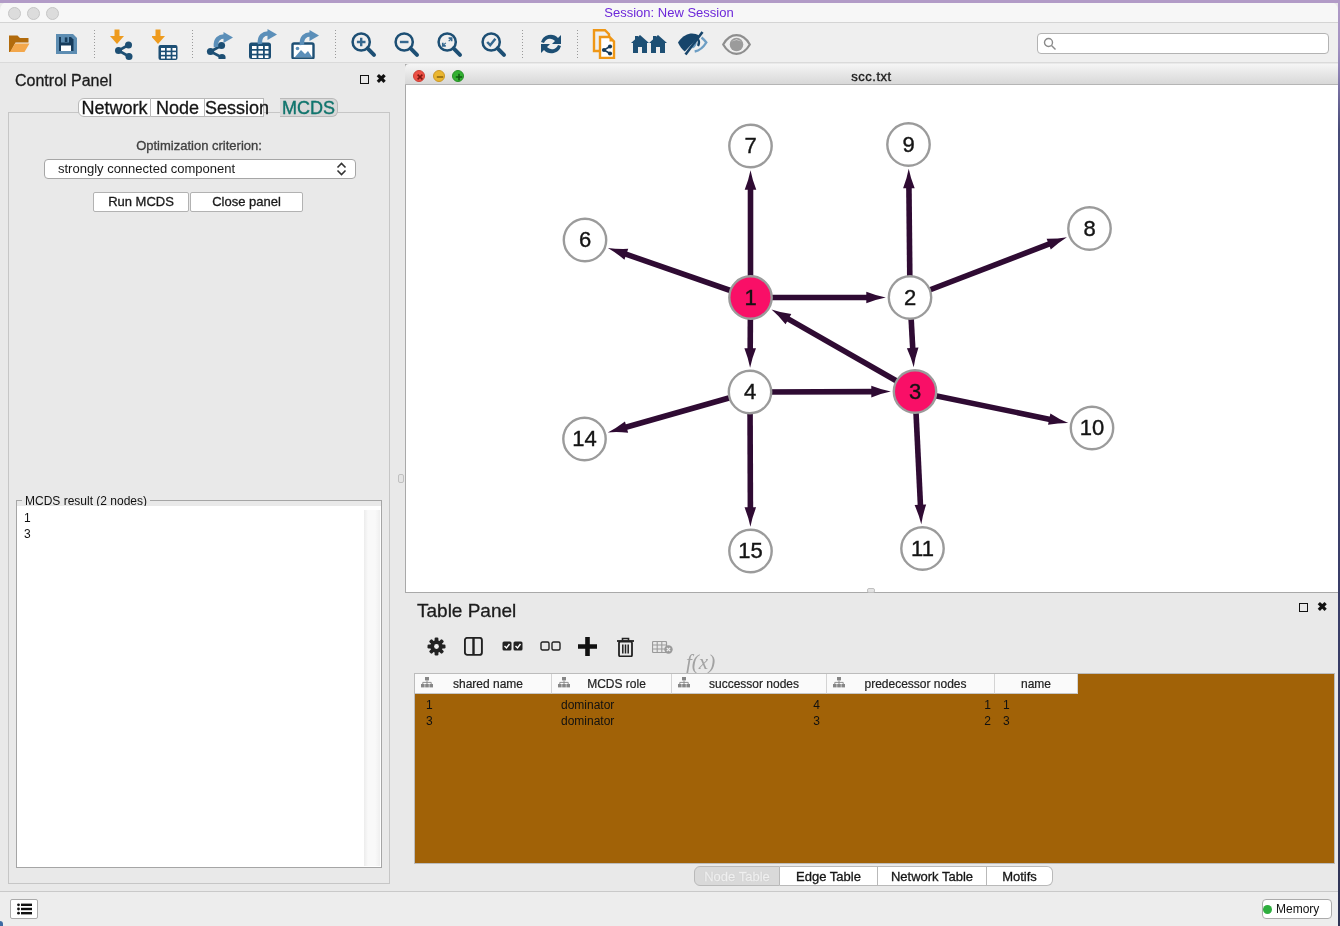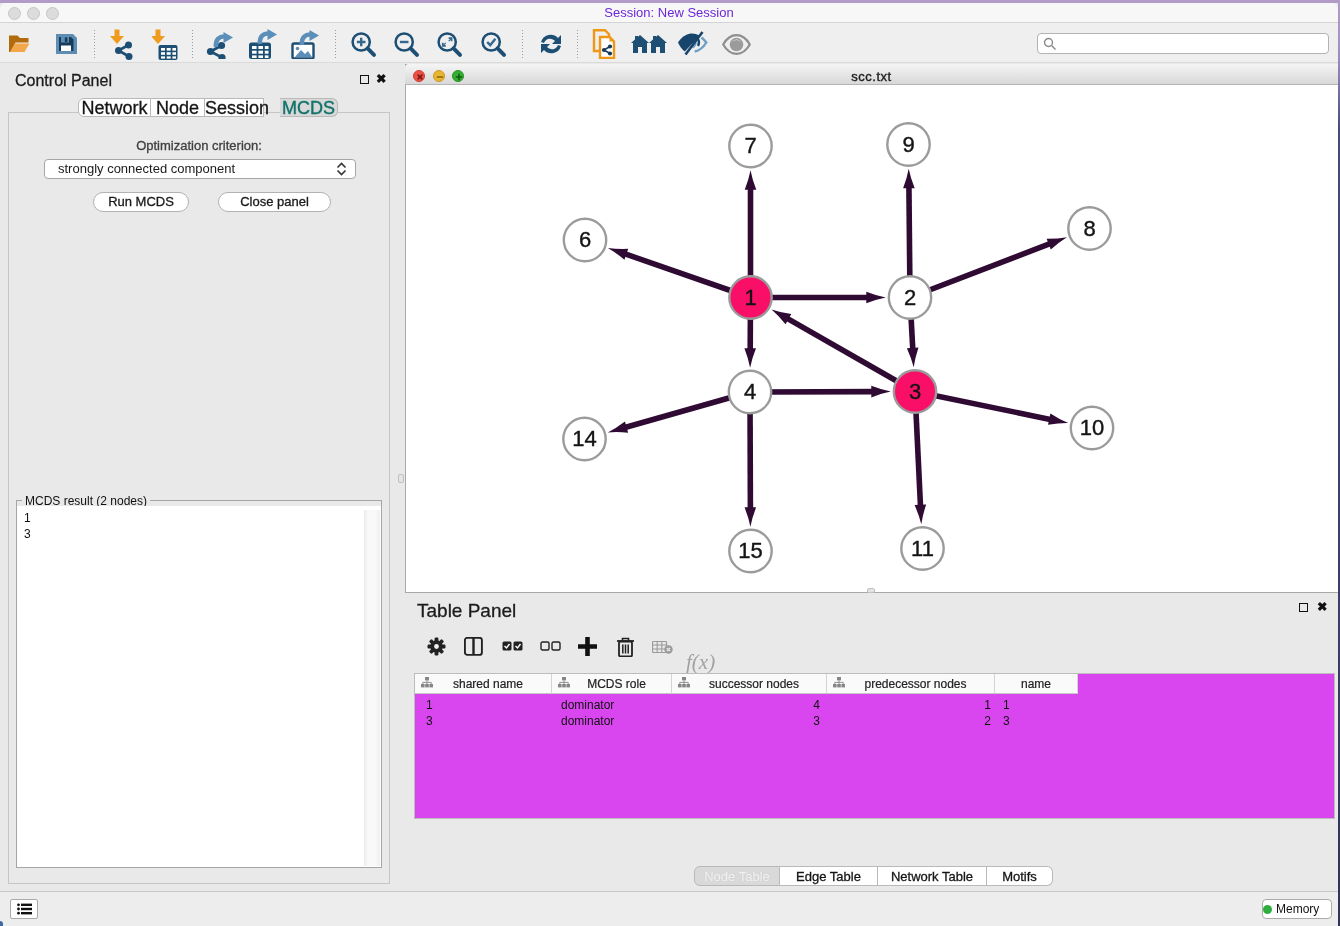--- a/index.html
+++ b/index.html
@@ -17,37 +17,37 @@
 .tsep{position:absolute;top:30px;width:1px;height:28px;background-image:repeating-linear-gradient(#9a9a9a 0 1px,transparent 1px 3px)}
 #search{left:1037px;top:33px;width:292px;height:21px;background:#fff;border:1px solid #b3b3b3;border-radius:4px}
 
 #cpheader{left:15px;top:72px;font-size:16px;color:#1c1c1c;-webkit-text-stroke:0.3px}
 #cpsq{left:360px;top:75px;width:9px;height:9px;border:1.5px solid #111}
 #cpx{left:376px;top:71px;font-size:12.5px;font-weight:bold;color:#111}
 #cpbox{left:8px;top:112px;width:382px;height:772px;border:1px solid #c6c6c6;background:#e9e9e9}
 .tab{position:absolute;top:98px;height:19px;background:#fff;border:1px solid #b9b9b9;font-size:18px;color:#161616;-webkit-text-stroke:0.3px;text-align:center;line-height:18px}
 #optlabel{left:0;top:138px;width:398px;text-align:center;font-size:13px;color:#404040;-webkit-text-stroke:0.3px}
 #dropdown{left:44px;top:159px;width:312px;height:20px;background:#fff;border:1px solid #a6a6a6;border-radius:4px;font-size:13px;color:#1a1a1a;line-height:18px;padding-left:13px}
-.btn{position:absolute;top:192px;height:20px;background:#fff;border:1px solid #b2b2b2;border-radius:10px;font-size:13px;color:#1a1a1a;-webkit-text-stroke:0.3px;text-align:center;line-height:18px}
+.btn{position:absolute;top:192px;height:20px;background:#fff;border:1px solid #b2b2b2;border-radius:2px;font-size:13px;color:#1a1a1a;-webkit-text-stroke:0.3px;text-align:center;line-height:18px}
 #fieldset{left:16px;top:500px;width:366px;height:368px;border:1px solid #a5a5a5}
 #legend{left:22px;top:494px;background:#e9e9e9;padding:0 3px;font-size:12px;color:#111}
 #resultbox{left:17px;top:506px;width:364px;height:361px;background:#fff;font-size:12px;color:#111;padding:4px 0 0 7px;line-height:16px}
 #scrolltrack{left:364px;top:510px;width:16px;height:356px;background:linear-gradient(90deg,#ececec,#f9f9f9 25%,#f9f9f9 70%,#efefef)}
 
 #netwin{left:405px;top:64px;width:933px;height:529px;border:1px solid #a9a9a9;border-right:none;background:#fff}
 #nettitle{left:405px;top:64px;width:933px;height:21px;background:linear-gradient(#f5f5f5,#d8d8d8);border-bottom:1px solid #b5b5b5;border-radius:4px 0 0 0}
 .mac{position:absolute;top:69.5px;width:12px;height:12px;border-radius:50%}
 #netname{left:405px;top:69px;width:933px;text-align:center;font-size:13px;color:#1f1f1f;-webkit-text-stroke:0.4px;letter-spacing:0.5px}
 #grip1{left:867px;top:588px;width:8px;height:5px;background:#e4e4e4;border:1px solid #c0c0c0;border-radius:2px}
 #grip2{left:398px;top:474px;width:6px;height:9px;background:#e4e4e4;border:1px solid #c0c0c0;border-radius:2px}
 
 #tpheader{left:417px;top:600px;font-size:19px;color:#1c1c1c;-webkit-text-stroke:0.3px}
 #tpsq{left:1299px;top:603px;width:9px;height:9px;border:1.5px solid #111}
 #tpx{left:1317px;top:599px;font-size:12.5px;font-weight:bold;color:#111}
-#tbl{left:414px;top:673px;width:921px;height:146px;background:#d946ef;border:1px solid #bcbcbc}
+#tbl{left:414px;top:673px;width:921px;height:191px;background:#a16207;border:1px solid #bcbcbc}
 .hcell{position:absolute;top:0;height:20px;background:#fafafa;border-right:1px solid #d4d4d4;border-bottom:1px solid #c6c6c6;font-size:12px;color:#222;text-align:center;line-height:20px;-webkit-text-stroke:0.2px}
 .trow{position:absolute;font-size:12px;color:#111;height:16px;line-height:16px}
 
 .btab{position:absolute;top:866px;height:20px;background:#fff;border:1px solid #b9b9b9;font-size:13px;color:#161616;-webkit-text-stroke:0.3px;text-align:center;line-height:19px}
 
 #statusbar{left:0;top:891px;width:1338px;height:35px;background:#ededed;border-top:1px solid #c9c9c9}
 #listbtn{left:10px;top:899px;width:28px;height:20px;background:#fff;border:1px solid #ababab;border-radius:2px}
 #membtn{left:1262px;top:899px;width:70px;height:20px;background:#fff;border:1px solid #ababab;border-radius:4px;font-size:12px;color:#111;text-align:left;line-height:18px}
 </style></head>
 <body>
@@ -194,21 +194,21 @@
 <div class="tab" style="left:205px;width:59px;border-left:none">Session</div>
 <div class="tab" style="left:280px;width:58px;border-left:none;border-radius:0 6px 6px 0;background:#d9d9d9;color:#0f766e;text-shadow:0 0 1px #aaa">MCDS</div>
 <div class="abs" id="optlabel">Optimization criterion:</div>
 <div class="abs" id="dropdown">strongly connected component
 <svg width="11" height="14" viewBox="0 0 11 14" style="position:absolute;right:8px;top:2px">
       <path d="M1.5 5.5L5.5 1.5L9.5 5.5" fill="none" stroke="#333" stroke-width="1.6"></path>
       <path d="M1.5 8.5L5.5 12.5L9.5 8.5" fill="none" stroke="#333" stroke-width="1.6"></path>
     </svg>
 </div>
 <div class="btn" style="left:93px;width:96px">Run MCDS</div>
-<div class="btn" style="left:218px;width:113px">Close panel</div>
+<div class="btn" style="left:190px;width:113px">Close panel</div>
 <div class="abs" id="fieldset"></div>
 <div class="abs" id="legend">MCDS result (2 nodes)</div>
 <div class="abs" id="resultbox">1<br>3</div>
 <div class="abs" id="scrolltrack"></div>
 
 <div class="abs" id="netwin"></div>
 <div class="abs" id="nettitle"></div>
 <div class="mac" style="left:413px;background:#ed4f44;border:1px solid #ca3f36">
     <svg width="10" height="10" viewBox="0 0 10 10" style="position:absolute;left:1px;top:1px">
       <path d="M2.6 2.6l4.8 4.8M7.4 2.6l-4.8 4.8" stroke="#7d1610" stroke-width="1.5"></path>

